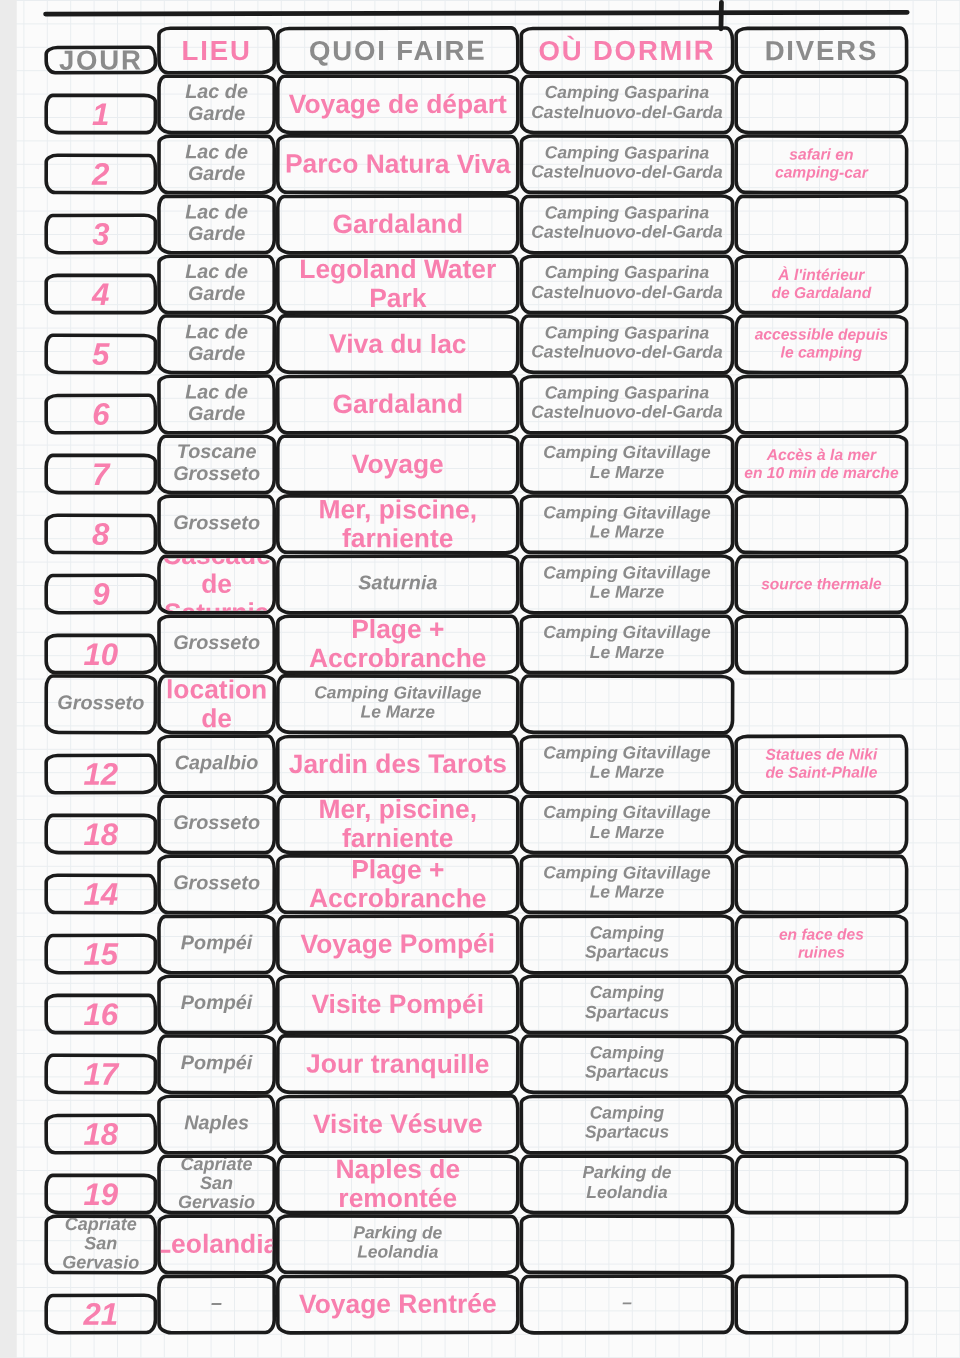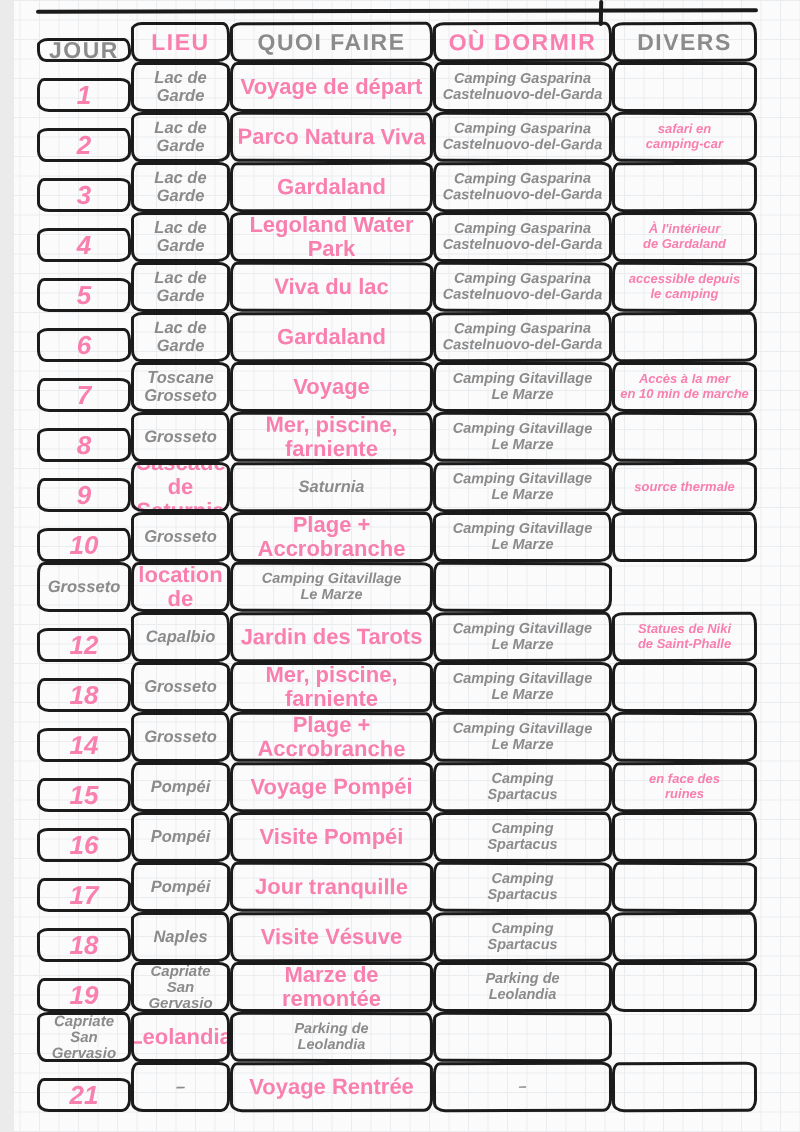--- a/index.html
+++ b/index.html
@@ -240,21 +240,21 @@
       <div class="cell col-quoi_faire t-pink">Visite Vésuve</div>
       <div class="cell col-ou_dormir t-gray">Camping
 Spartacus</div>
       <div class="cell col-divers t-pink"></div>
     </div>
     <div class="row">
       <div class="cell col-jour t-pink">19</div>
       <div class="cell col-lieu t-gray small">Capriate
 San
 Gervasio</div>
-      <div class="cell col-quoi_faire t-pink">Marze de remontée</div>
+      <div class="cell col-quoi_faire t-pink">Naples de remontée</div>
       <div class="cell col-ou_dormir t-gray">Parking de
 Leolandia</div>
       <div class="cell col-divers t-pink"></div>
     </div>
     <div class="row">
       <div class="cell col-lieu t-gray small">Capriate
 San
 Gervasio</div>
       <div class="cell col-quoi_faire t-pink">Leolandia</div>
       <div class="cell col-ou_dormir t-gray">Parking de

